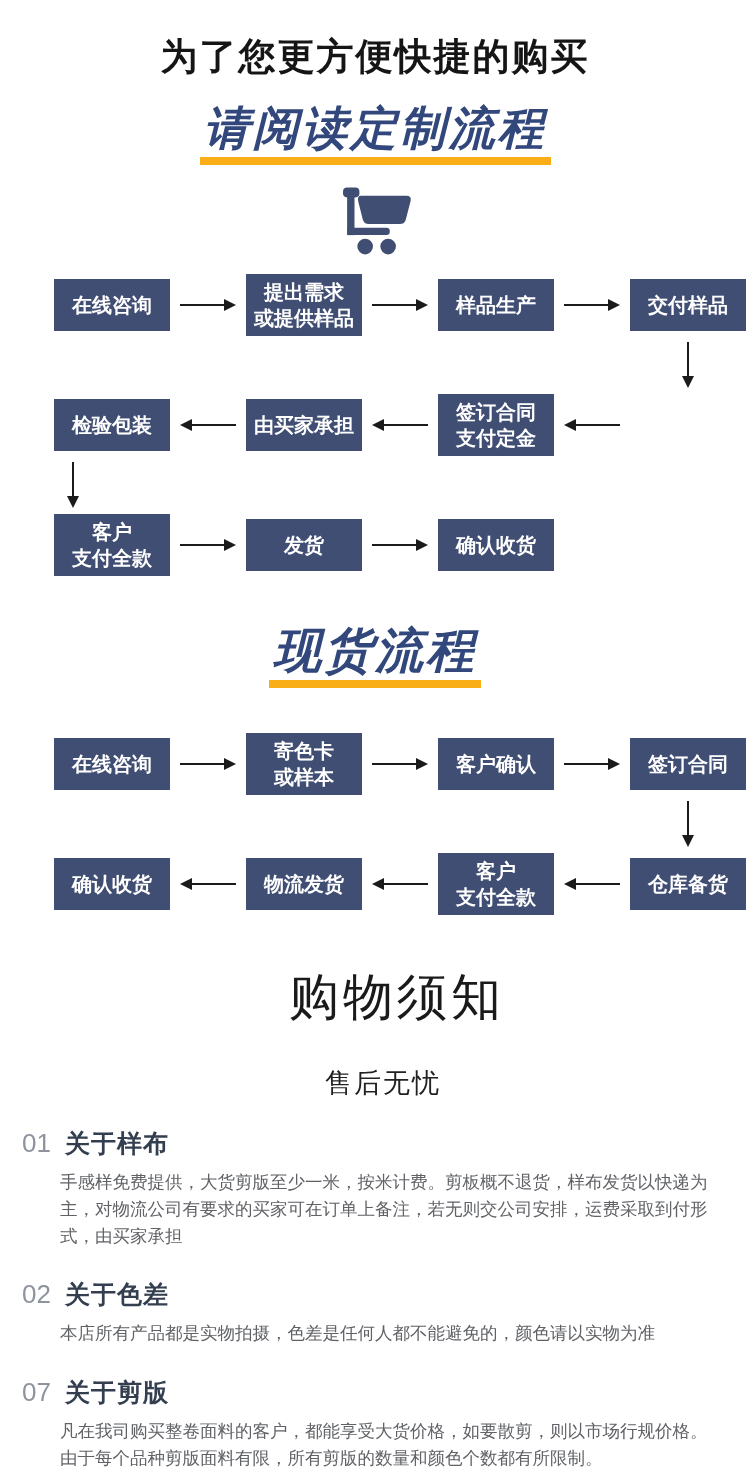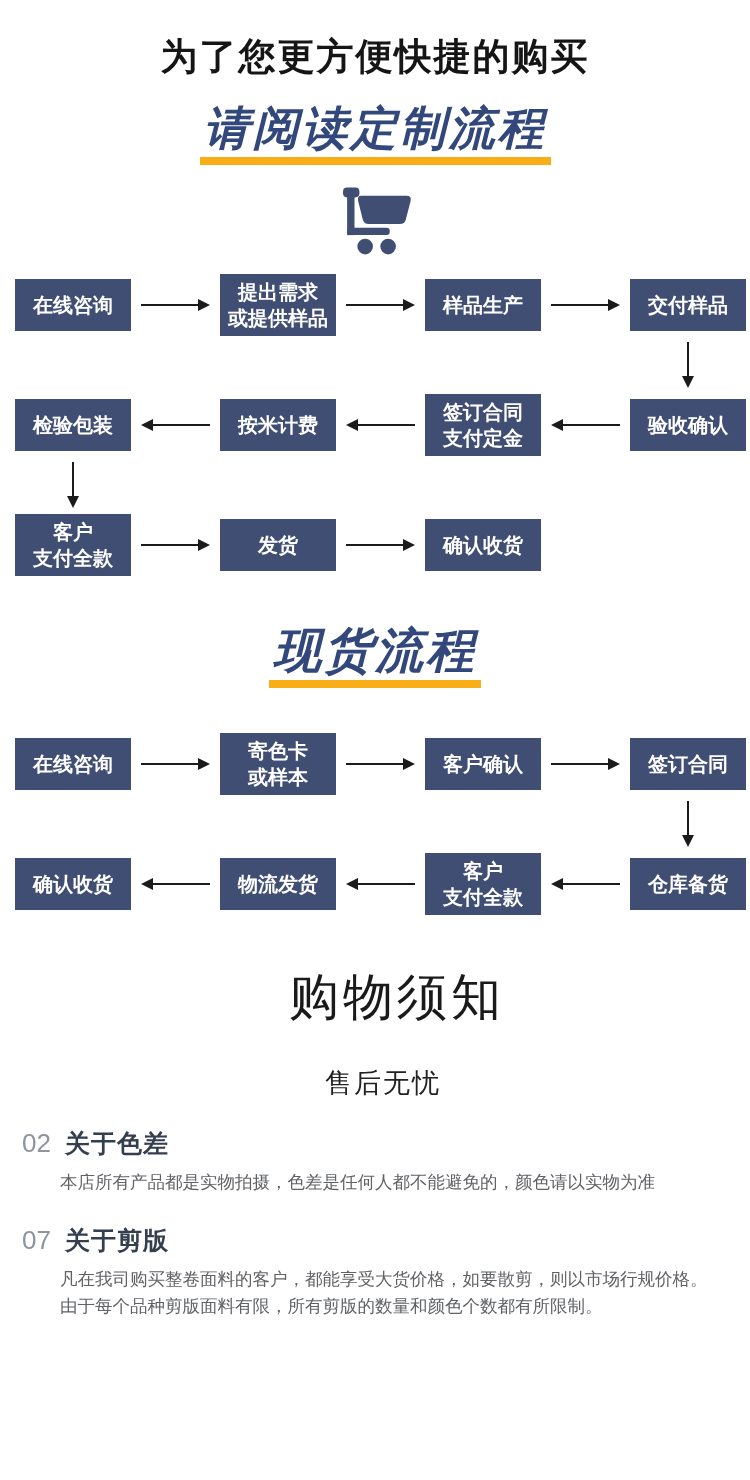--- a/index.html
+++ b/index.html
@@ -22,20 +22,21 @@
   .flow-heading.stock { font-size:48px; margin-top:46px; }
   .cart-wrap { text-align:center; margin:16px 0 6px 0; }
   .cart-wrap svg { width:82px; height:82px; }
 
   .flow-row {
     display:grid;
     grid-template-columns:116px 1fr 116px 1fr 116px 1fr 116px;
     align-items:center;
     padding:0 4px 0 15px;
     min-height:64px;
+    margin-left:39px;
   }
   .fbox {
     background:#404e73; color:#ffffff;
     min-height:52px; display:flex; align-items:center; justify-content:center;
     text-align:center; font-weight:bold; font-size:20px; line-height:1.3;
     white-space:pre-line; padding:5px 2px;
   }
   .arrow-h { display:flex; align-items:center; padding:0 10px; }
   .arrow-h .line { flex:1; height:2px; background:#1b1b1b; }
   .arrow-h .head-r { width:0; height:0; border-top:6px solid transparent; border-bottom:6px solid transparent; border-left:12px solid #1b1b1b; }
@@ -112,32 +113,31 @@
       <div class="head-d"></div>
     </div>
 </div>
 
 <div class="flow-row">
   <div class="fbox">检验包装</div>
   <div class="arrow-h">
       <div class="head-l"></div>
       <div class="line"></div>
     </div>
-  <div class="fbox">按米计费</div>
+  <div class="fbox">由买家承担</div>
   <div class="arrow-h">
       <div class="head-l"></div>
       <div class="line"></div>
     </div>
   <div class="fbox">签订合同
 支付定金</div>
   <div class="arrow-h">
       <div class="head-l"></div>
       <div class="line"></div>
     </div>
-  <div class="fbox">验收确认</div>
 </div>
 
 <div class="vgap">
   <div class="arrow-v at-col1">
       <div class="line"></div>
       <div class="head-d"></div>
     </div>
 </div>
 
 <div class="flow-row">
@@ -205,20 +205,27 @@
       <div class="head-l"></div>
       <div class="line"></div>
     </div>
   <div class="fbox">仓库备货</div>
 </div>
 
 <div class="notice-title">购物须知</div>
 <div class="notice-subtitle">售后无忧</div>
 
 <div class="notice-list">
+  <div class="notice-item">
+    <div class="notice-head">
+      <span class="notice-num">01</span>
+      <span class="notice-heading">关于样布</span>
+    </div>
+    <div class="notice-body">手感样免费提供，大货剪版至少一米，按米计费。剪板概不退货，样布发货以快递为主，对物流公司有要求的买家可在订单上备注，若无则交公司安排，运费采取到付形式，由买家承担</div>
+  </div>
   <div class="notice-item">
     <div class="notice-head">
       <span class="notice-num">02</span>
       <span class="notice-heading">关于色差</span>
     </div>
     <div class="notice-body">本店所有产品都是实物拍摄，色差是任何人都不能避免的，颜色请以实物为准</div>
   </div>
   <div class="notice-item">
     <div class="notice-head">
       <span class="notice-num">07</span>

